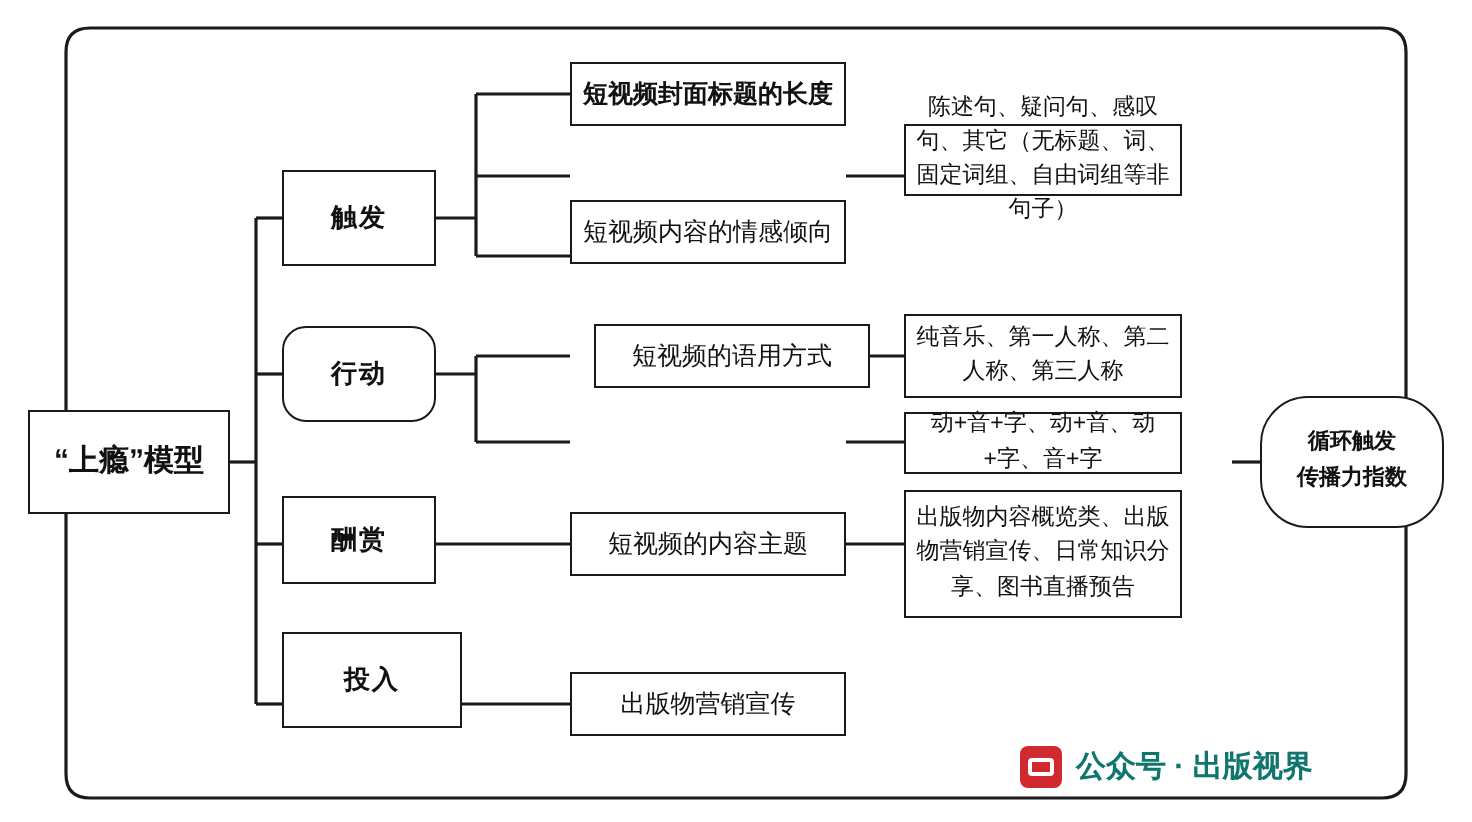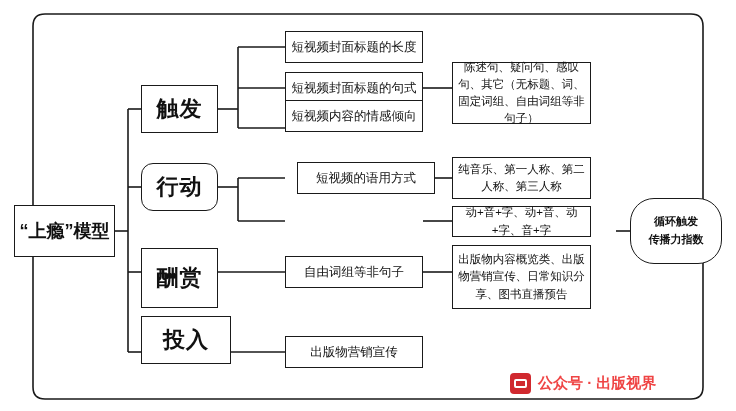--- a/index.html
+++ b/index.html
@@ -30,25 +30,25 @@
     background: #ffffff;
     display: flex;
     align-items: center;
     justify-content: center;
     text-align: center;
     color: #111111;
     line-height: 1.35;
     padding: 2px 4px;
   }
   .root {
-    font-size: 18px;
+    font-size: 15px;
     font-weight: 700;
   }
   .lvl1 {
-    font-size: 22px;
+    font-size: 13px;
     font-weight: 700;
     letter-spacing: 1px;
   }
   .lvl2 {
     font-size: 12.5px;
   }
   .lvl3 {
     font-size: 11.5px;
     line-height: 1.5;
   }
@@ -56,21 +56,21 @@
     font-size: 11px;
     font-weight: 700;
     line-height: 1.6;
     border-radius: 24px;
   }
   .watermark {
     position: absolute;
     display: flex;
     align-items: center;
     gap: 7px;
-    color: #ef4444;
+    color: #0f766e;
     font-size: 15px;
     font-weight: 700;
   }
   .wm-logo {
     width: 21px;
     height: 21px;
     border-radius: 4px;
     background: #d0292f;
     position: relative;
     flex: none;
@@ -127,40 +127,39 @@
       <path d="M 616 231 L 630 231"></path>
     </g>
   </svg>
 
   <div class="node root" style="left:14px; top:205px; width:101px; height:52px;">“上瘾”模型</div>
 
   <div class="node lvl1" style="left:141px; top:85px; width:77px; height:48px;">触发</div>
 
   <div class="node lvl1" style="left:141px; top:163px; width:77px; height:48px;border-radius:12px;">行动</div>
 
-  <div class="node lvl1" style="left:141px; top:248px; width:77px; height:60px;">酬赏</div>
+  <div class="node lvl1" style="left:141px; top:248px; width:77px; height:44px;">酬赏</div>
 
   <div class="node lvl1" style="left:141px; top:316px; width:90px; height:48px;">投入</div>
 
-  <div class="node lvl2" style="left:285px; top:31px; width:138px; height:32px;">短视频封面标题的长度</div>
+  <div class="node lvl2" style="left:285px; top:31px; width:138px; height:32px;font-weight:bold;">短视频封面标题的长度</div>
 
-  <div class="node lvl2" style="left:285px; top:72px; width:138px; height:32px;">短视频封面标题的句式</div>
 
   <div class="node lvl2" style="left:285px; top:100px; width:138px; height:32px;">短视频内容的情感倾向</div>
 
-  <div class="node lvl3" style="left:452px; top:62px; width:139px; height:62px;">陈述句、疑问句、感叹句、其它（无标题、词、固定词组、自由词组等非句子）</div>
+  <div class="node lvl3" style="left:452px; top:62px; width:139px; height:36px;">陈述句、疑问句、感叹句、其它（无标题、词、固定词组、自由词组等非句子）</div>
 
   <div class="node lvl2" style="left:285px; top:162px; width:138px; height:32px;margin-left:12px;">短视频的语用方式</div>
 
 
   <div class="node lvl3" style="left:452px; top:157px; width:139px; height:42px;">纯音乐、第一人称、第二人称、第三人称</div>
 
   <div class="node lvl3" style="left:452px; top:206px; width:139px; height:31px;">动+音+字、动+音、动+字、音+字</div>
 
-  <div class="node lvl2" style="left:285px; top:256px; width:138px; height:32px;">自由词组等非句子</div>
+  <div class="node lvl2" style="left:285px; top:256px; width:138px; height:32px;">短视频的内容主题</div>
 
   <div class="node lvl3" style="left:452px; top:245px; width:139px; height:64px;">出版物内容概览类、出版物营销宣传、日常知识分享、图书直播预告</div>
 
   <div class="node lvl2" style="left:285px; top:336px; width:138px; height:32px;">出版物营销宣传</div>
 
   <div class="node outcome" style="left:630px; top:198px; width:92px; height:66px; white-space:pre-line;">循环触发
 传播力指数</div>
 
   <div class="watermark" style="left:510px; top:373px;">
     <span class="wm-logo"></span>

